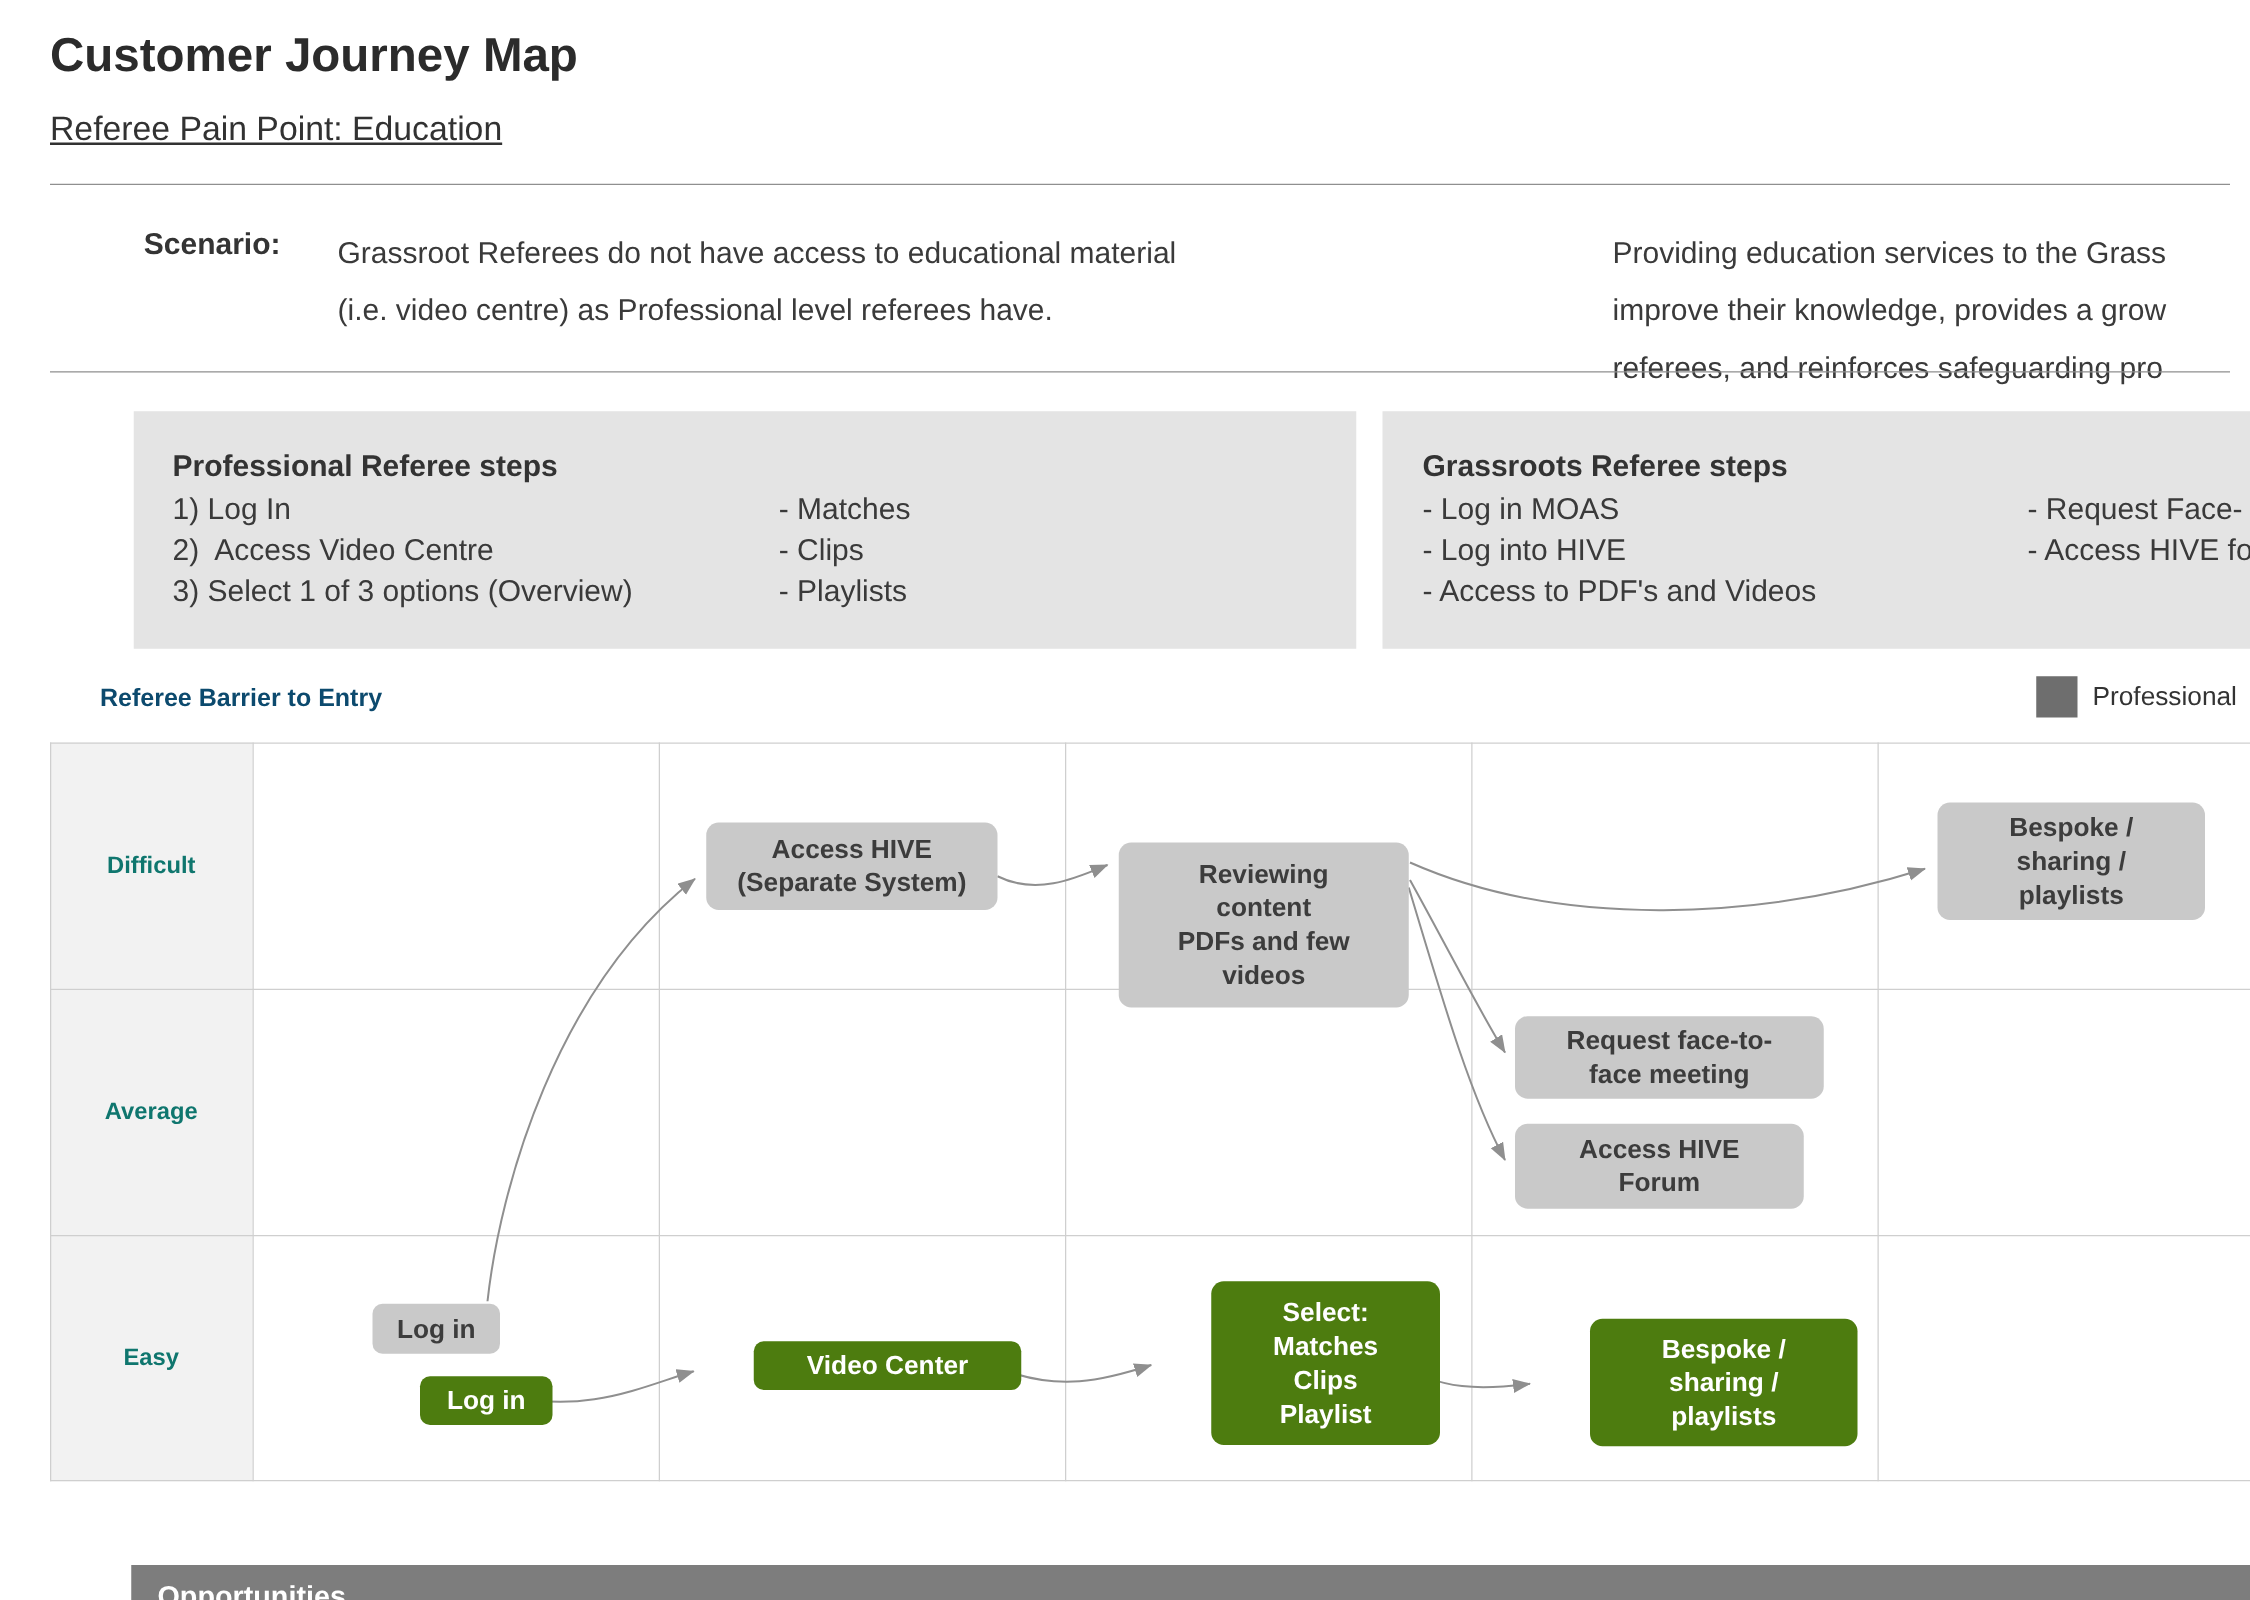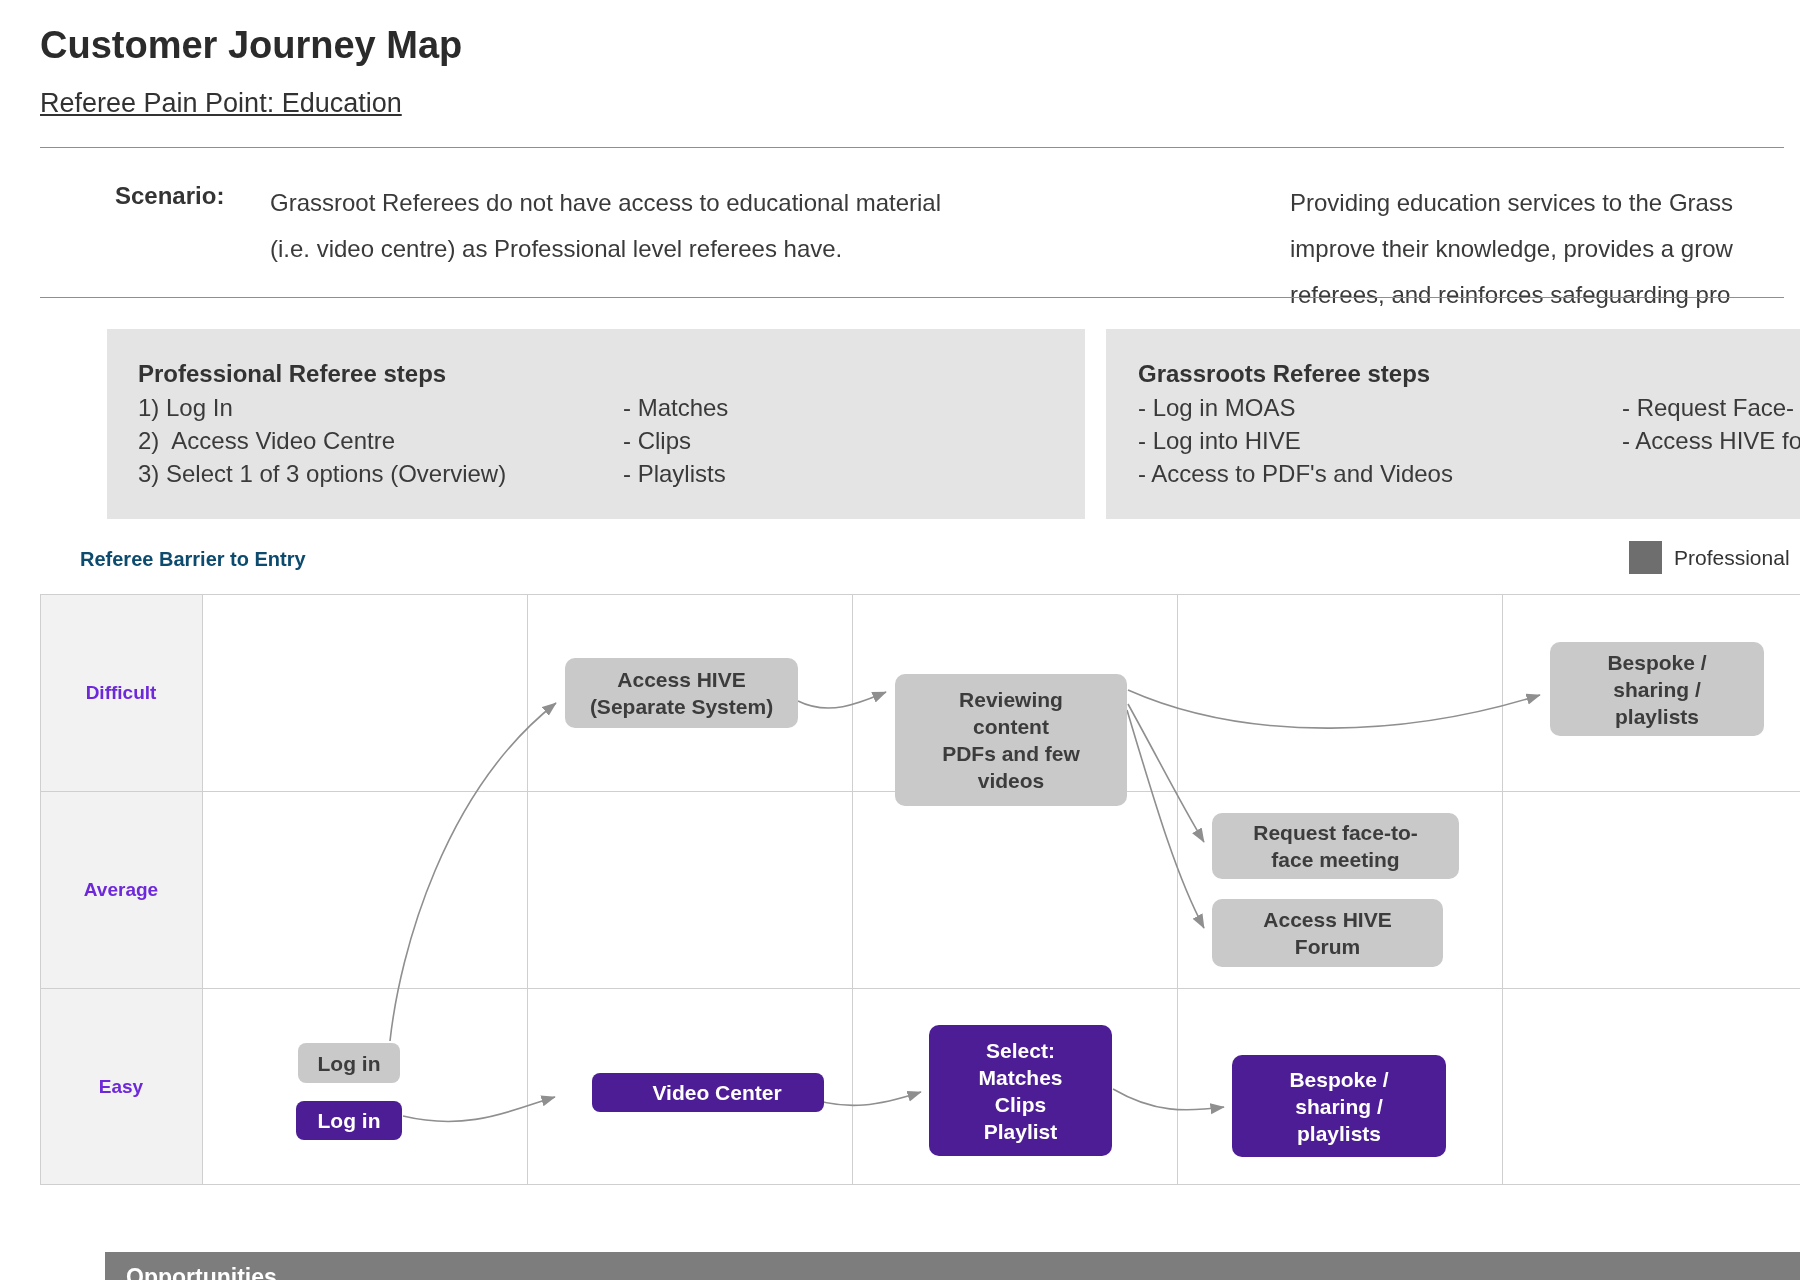--- a/index.html
+++ b/index.html
@@ -31,34 +31,34 @@
   .steps-item{font-size:24px;color:#3a3a3a;white-space:pre-wrap;}
 
   
   #barrier-title{left:40px;top:548px;font-size:20px;font-weight:bold;color:#0c4a6e;margin-left:40px;}
   #legend-swatch{left:1629px;top:541px;width:33px;height:33px;background:#6e6e6e;}
   #legend-label{left:1674px;top:546px;font-size:21px;color:#333;}
 
   
   .gridline{background:#cfcfcf;}
   .rowlabel-cell{left:40px;width:162px;background:#f2f2f2;display:flex;align-items:center;justify-content:center;
-                 font-size:19px;font-weight:bold;color:#6d28d9;}
+                 font-size:19px;font-weight:bold;color:#0f766e;}
   
   .node{display:flex;align-items:center;justify-content:center;text-align:center;
         font-size:21px;font-weight:bold;line-height:27px;white-space:pre-line;border-radius:10px;}
   .node.light{background:#c9c9c9;color:#3c3c3c;}
-  .node.dark{background:#4c1d95;color:#ffffff;}
+  .node.dark{background:#4d7c0f;color:#ffffff;margin-left:40px;}
   #node-access-hive{left:565px;top:658px;width:233px;height:70px;}
   #node-reviewing{left:895px;top:628px;width:232px;height:132px;margin-top:46px;}
   #node-bespoke-top{left:1550px;top:642px;width:214px;height:94px;}
   #node-request{left:1212px;top:813px;width:247px;height:66px;}
   #node-forum{left:1212px;top:899px;width:231px;height:68px;}
   #node-login-light{left:298px;top:1043px;width:102px;height:40px;border-radius:8px;}
   #node-login-dark{left:296px;top:1101px;width:106px;height:39px;border-radius:8px;}
-  #node-video-center{left:592px;top:1073px;width:214px;height:39px;border-radius:8px;padding-left:18px;}
+  #node-video-center{left:563px;top:1073px;width:214px;height:39px;border-radius:8px;}
   #node-select{left:929px;top:1025px;width:183px;height:131px;}
   #node-bespoke-bottom{left:1232px;top:1055px;width:214px;height:102px;}
 
   
   #arrows{left:0;top:0;width:1800px;height:1280px;pointer-events:none;}
 
   
   #opportunities-bar{left:105px;top:1252px;width:1705px;height:60px;background:#7d7d7d;}
   #opportunities-title{left:126px;top:1264px;font-size:23px;font-weight:bold;color:#fff;}
 </style>

